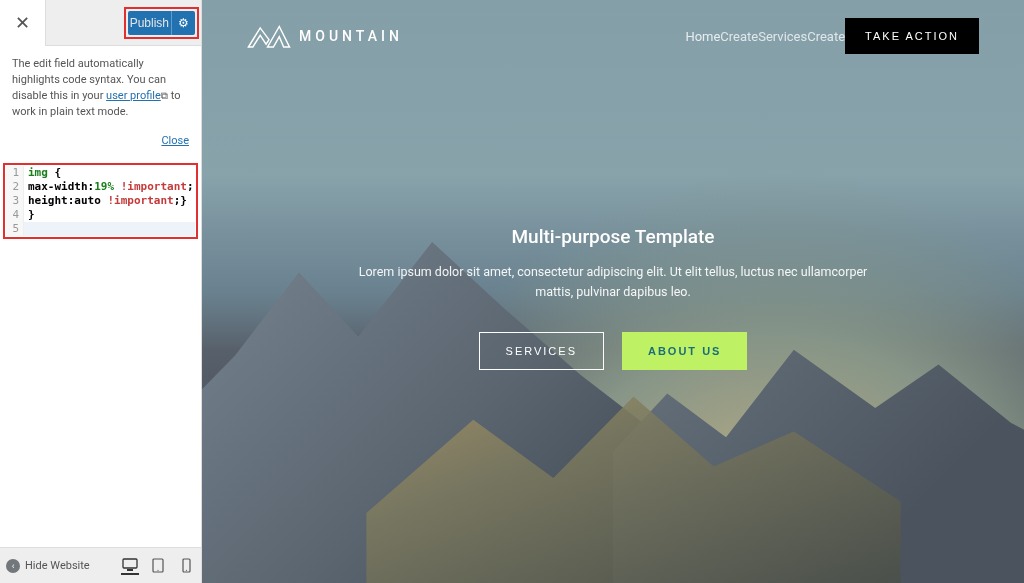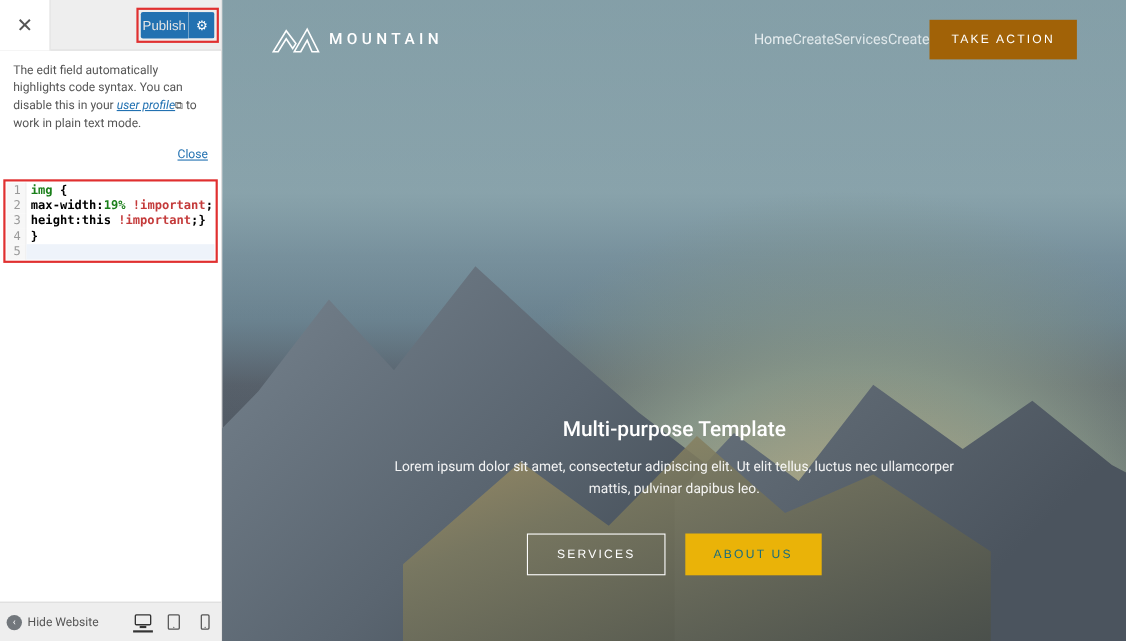--- a/index.html
+++ b/index.html
@@ -68,21 +68,21 @@
     border-left: 1px solid rgba(255,255,255,.3);
     border-radius: 0 2px 2px 0;
     padding: 5px 0;
   }
   .desc-block {
     padding: 10px 12px;
     font-size: 11px;
     color: #555;
     line-height: 1.45;
   }
-  .desc-block a { color: #2271b1; text-decoration: underline; font-style: italic; }
+  .desc-block a { color: #2271b1; text-decoration: underline; }
   .ext-icon {
     display:inline-block;
     font-size:10px;
     vertical-align: baseline;
   }
   .close-link {
     text-align: right;
     padding: 4px 12px 8px;
     font-size: 11px;
   }
@@ -233,34 +233,34 @@
   }
   .nav {
     margin-left: auto;
     display: flex;
     align-items: center;
     font-size: 13px;
   }
   .nav-item { color: #e7eef0; opacity: .92; }
   .nav-item.active { opacity: 1; }
   .cta-btn {
-    background: #a16207;
+    background: #000000;
     color: #fff;
     padding: 12px 20px;
     font-size: 11px;
     letter-spacing: 2px;
     border: none;
   }
 
   .hero {
     flex: 1;
     display: flex;
     flex-direction: column;
     align-items: center;
-    justify-content: flex-end;
+    justify-content: center;
     text-align: center;
     color: #fff;
     padding: 0 60px 60px;
   }
   .hero-sub {
     font-size: 19px;
     margin-bottom: 14px;
     font-weight: 500;
   }
   .hero-title {
@@ -281,26 +281,27 @@
   }
   .outline-btn {
     border: 1px solid #fff;
     background: transparent;
     color: #fff;
     padding: 12px 26px;
     font-size: 11px;
     letter-spacing: 2px;
   }
   .solid-btn {
-    background: #eab308;
+    background: #bef264;
     color: #1a6d7d;
     border: none;
     padding: 12px 26px;
     font-size: 11px;
     letter-spacing: 2px;
+    font-weight: bold;
   }
 </style>
 </head>
 <body>
 
 <div class="customizer">
 
   <div class="customizer-head">
     <div class="close-icon">✕</div>
     <div class="publish-wrap">
@@ -324,21 +325,21 @@
         <div class="code-line">
           <div class="gutter">1</div>
           <div class="code-text"><span class="tok-tag">img</span><span> {</span></div>
         </div>
         <div class="code-line">
           <div class="gutter">2</div>
           <div class="code-text"><span class="tok-prop">max-width:</span><span class="tok-num">19%</span><span> </span><span class="tok-imp">!important</span><span>;</span></div>
         </div>
         <div class="code-line">
           <div class="gutter">3</div>
-          <div class="code-text"><span class="tok-prop">height:</span><span class="tok-prop">this</span><span> </span><span class="tok-imp">!important</span><span>;}</span></div>
+          <div class="code-text"><span class="tok-prop">height:</span><span class="tok-prop">auto</span><span> </span><span class="tok-imp">!important</span><span>;}</span></div>
         </div>
         <div class="code-line">
           <div class="gutter">4</div>
           <div class="code-text"><span>}</span></div>
         </div>
         <div class="code-line">
           <div class="gutter">5</div>
           <div class="code-text cursor-line"></div>
         </div>
       </div>

